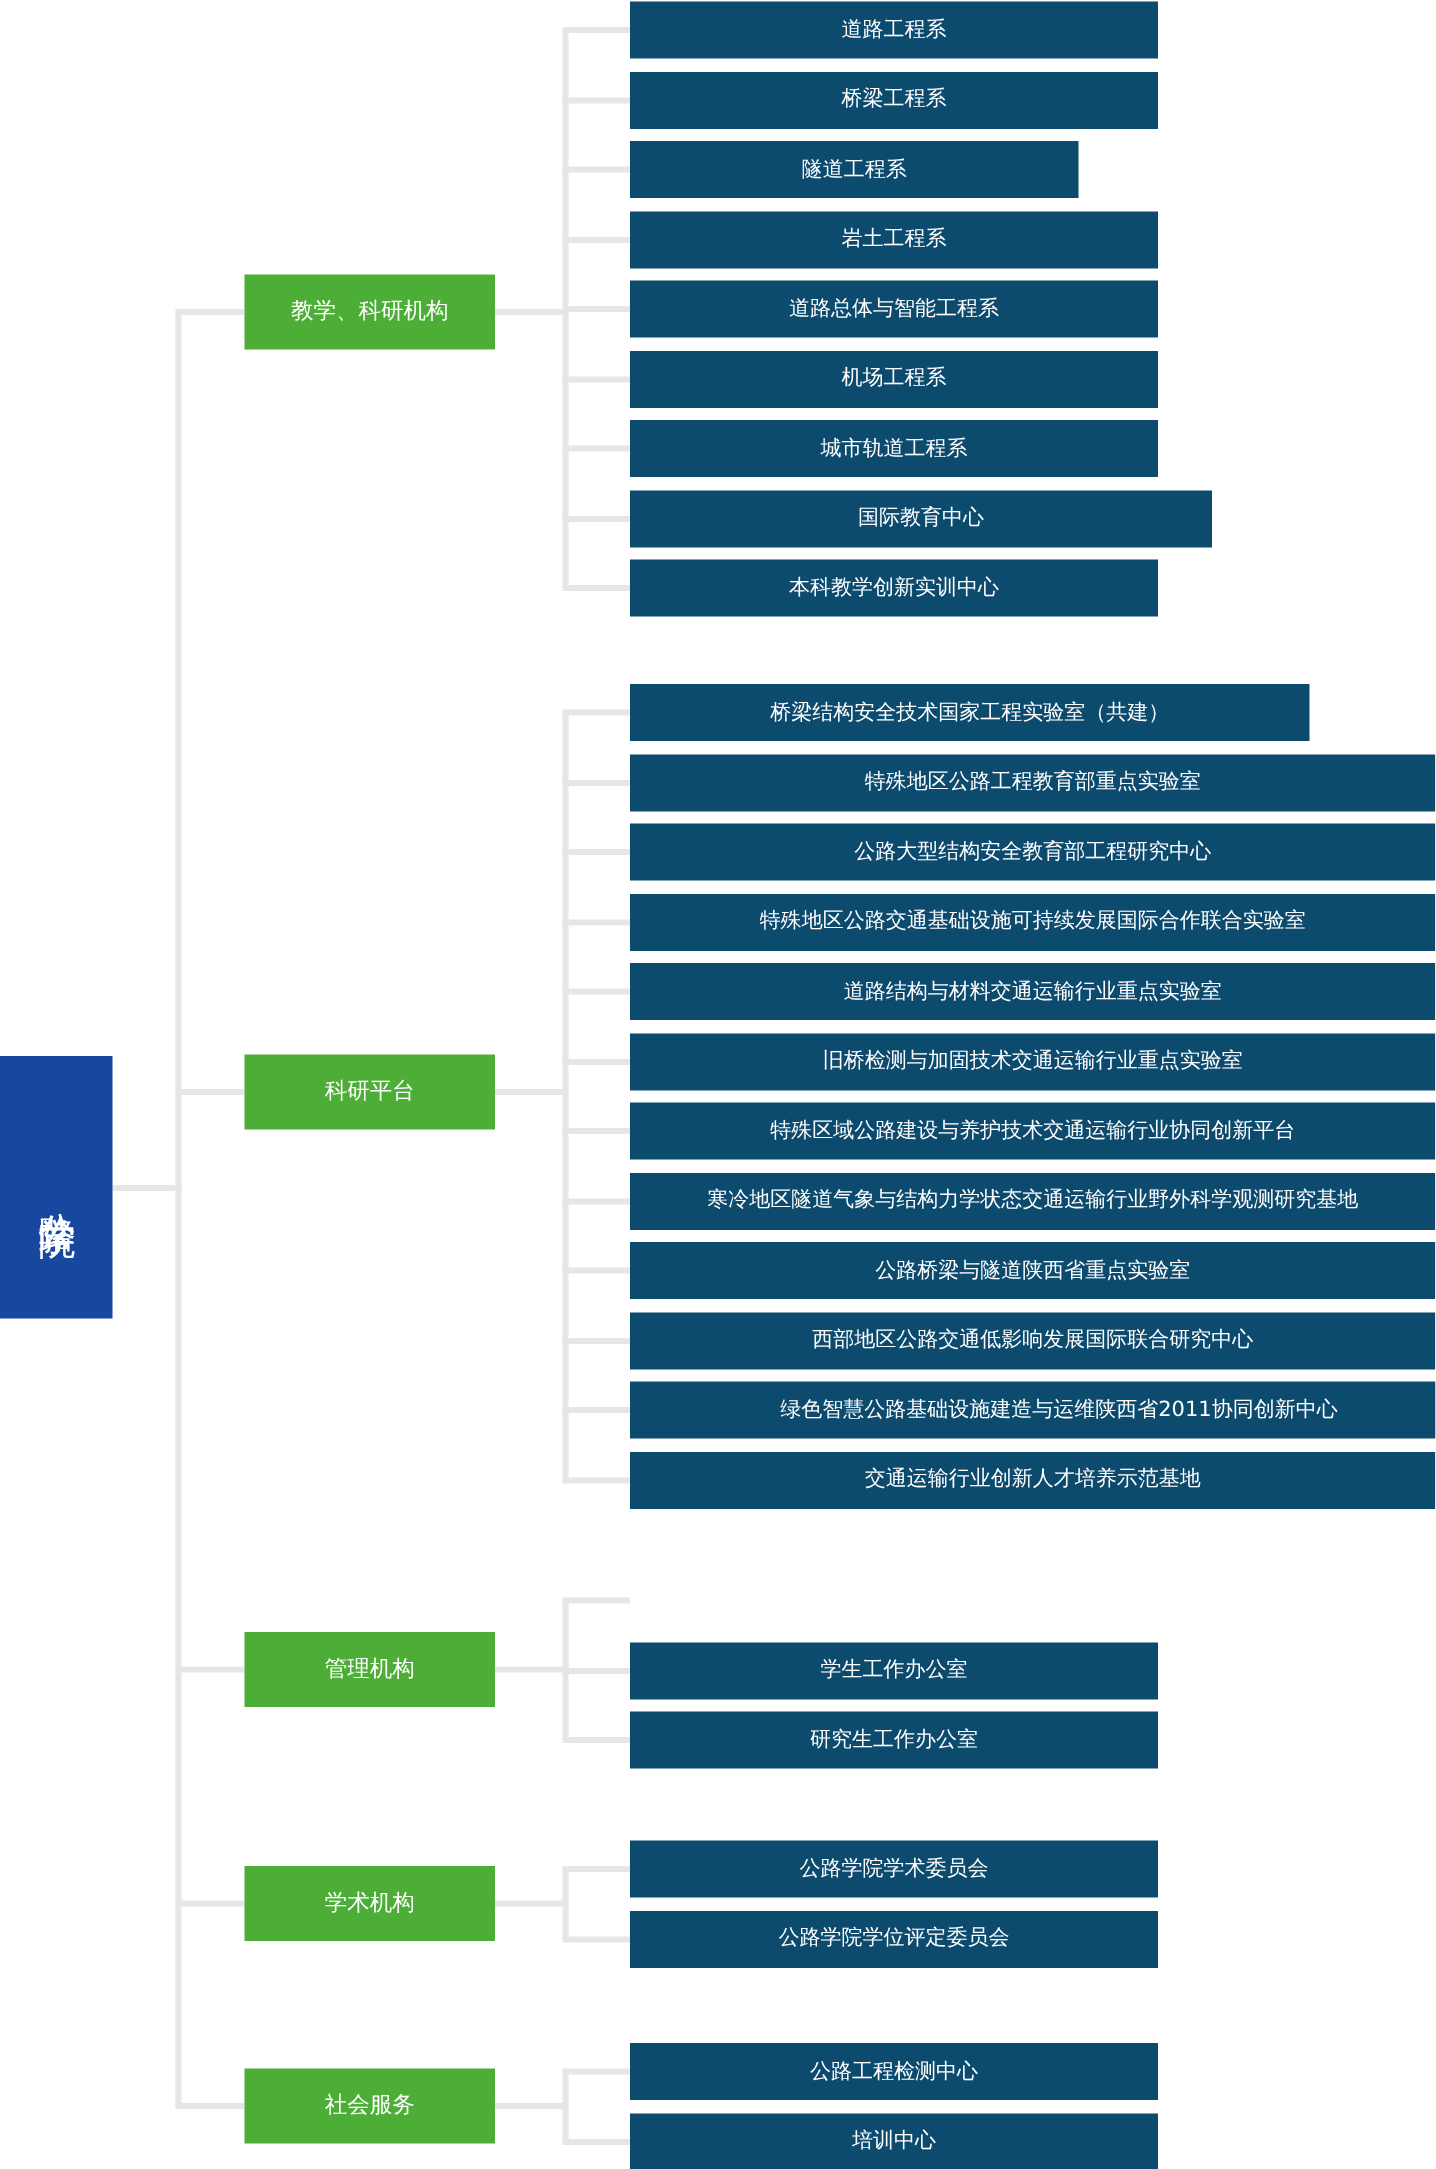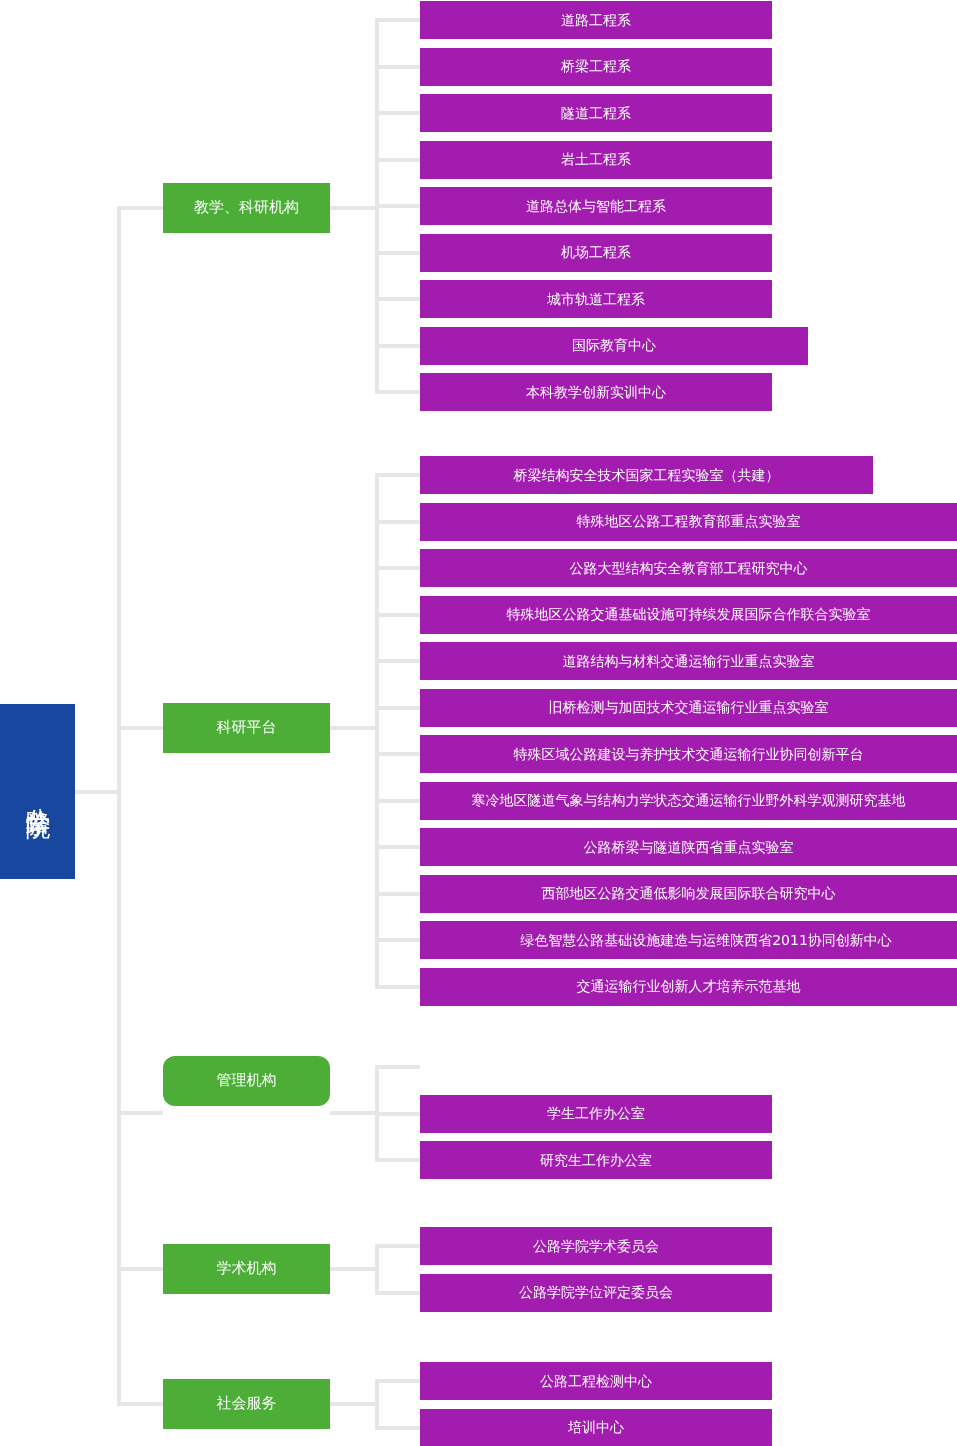--- a/index.html
+++ b/index.html
@@ -54,21 +54,21 @@
   .cat-node {
     background: #4CAE36;
     left: 163px;
     width: 167px;
     height: 50px;
     font-size: 15px;
   }
 
   
   .leaf-node {
-    background: #a21caf;
+    background: #0c4a6e;
     height: 38px;
     font-size: 14px;
   }
 
   
   .line {
     position: absolute;
     background: #E6E6E6;
   }
   .line-h { height: 4px; }
@@ -89,21 +89,21 @@
     <div class="line line-v" style="left: 375px; top: 20px; height: 372px;"></div>
     <div class="line line-h" style="left: 375px; top: 18px; width: 45px;"></div>
     <div class="node leaf-node" style="top: 1px; left: 420px; width: 352px;">
       <span>道路工程系</span>
     </div>
     <div class="line line-h" style="left: 375px; top: 64.5px; width: 45px;"></div>
     <div class="node leaf-node" style="top: 47.5px; left: 420px; width: 352px;">
       <span>桥梁工程系</span>
     </div>
     <div class="line line-h" style="left: 375px; top: 111px; width: 45px;"></div>
-    <div class="node leaf-node" style="top: 94px; left: 420px; width: 352px;">
+    <div class="node leaf-node" style="top: 94px; left: 420px; width: 299px;">
       <span>隧道工程系</span>
     </div>
     <div class="line line-h" style="left: 375px; top: 157.5px; width: 45px;"></div>
     <div class="node leaf-node" style="top: 140.5px; left: 420px; width: 352px;">
       <span>岩土工程系</span>
     </div>
     <div class="line line-h" style="left: 375px; top: 204px; width: 45px;"></div>
     <div class="node leaf-node" style="top: 187px; left: 420px; width: 352px;">
       <span>道路总体与智能工程系</span>
     </div>
@@ -171,21 +171,21 @@
     </div>
     <div class="line line-h" style="left: 375px; top: 938px; width: 45px;"></div>
     <div class="node leaf-node" style="top: 921px; left: 420px; width: 572px;">
       <span>绿色智慧公路基础设施建造与运维陕西省2011协同创新中心</span>
     </div>
     <div class="line line-h" style="left: 375px; top: 984.5px; width: 45px;"></div>
     <div class="node leaf-node" style="top: 967.5px; left: 420px; width: 537px; align-items: center;">
       <span>交通运输行业创新人才培养示范基地</span>
     </div>
     <div class="line line-h" style="left: 117px; top: 1111px; width: 46px;"></div>
-    <div class="node cat-node" style="top: 1056px; border-radius: 12px;">
+    <div class="node cat-node" style="top: 1088px;">
       <span>管理机构</span>
     </div>
     <div class="line line-h" style="left: 330px; top: 1111px; width: 49px;"></div>
     <div class="line line-v" style="left: 375px; top: 1067px; height: 93px;"></div>
     <div class="line line-h" style="left: 375px; top: 1065px; width: 45px;"></div>
     <div class="line line-h" style="left: 375px; top: 1111.5px; width: 45px;"></div>
     <div class="node leaf-node" style="top: 1094.5px; left: 420px; width: 352px;">
       <span>学生工作办公室</span>
     </div>
     <div class="line line-h" style="left: 375px; top: 1158px; width: 45px;"></div>

